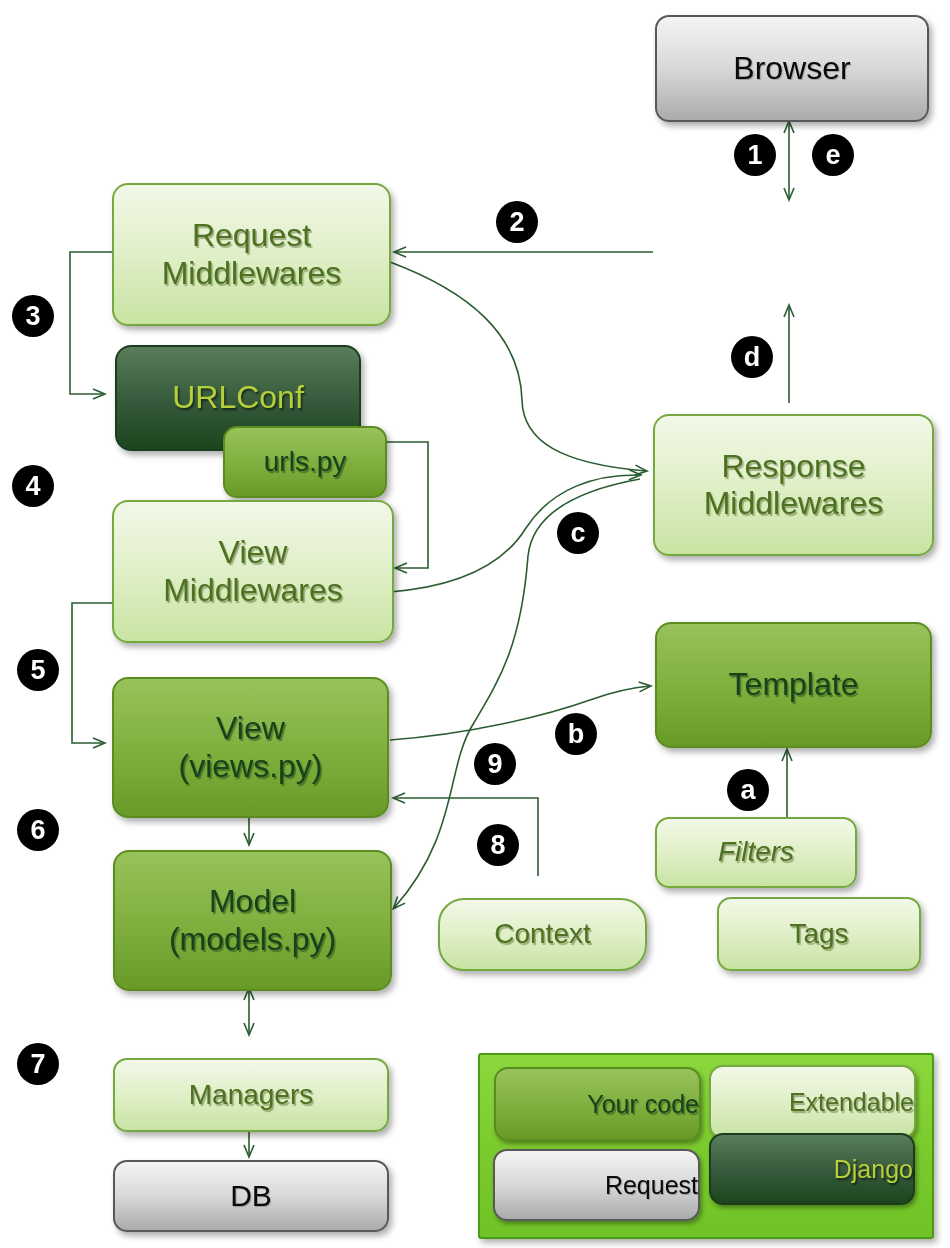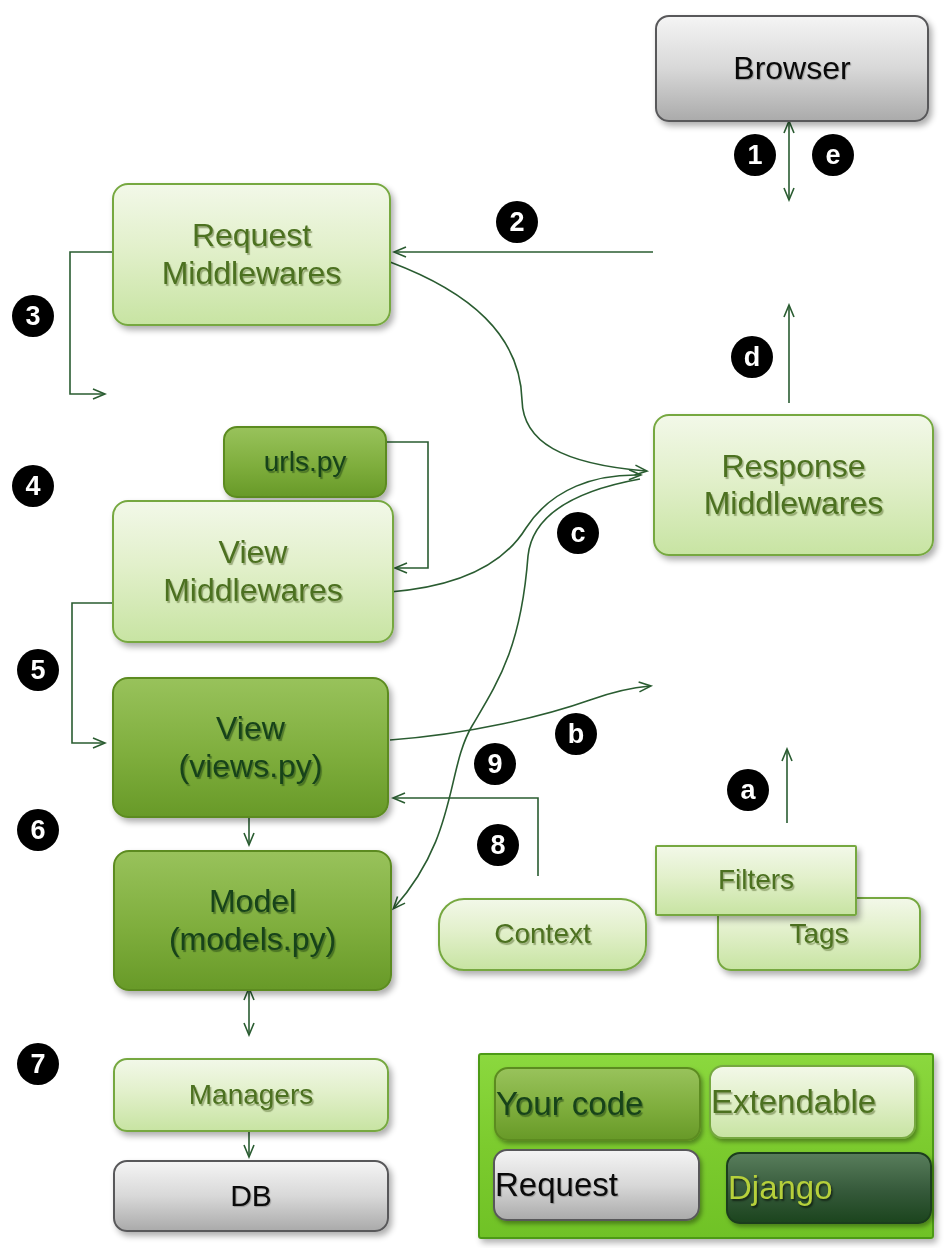--- a/index.html
+++ b/index.html
@@ -42,53 +42,53 @@
     background:#000;color:#fff;display:flex;align-items:center;justify-content:center;
     font-size:27px;font-weight:bold;
   }
   #legend{
     position:absolute;z-index:2;left:478px;top:1053px;width:452px;height:182px;
     background:linear-gradient(180deg,#8bd83e 0%,#7ccb2e 50%,#70c226 100%);
     border:2px solid #4c9a15;border-radius:3px;
     box-shadow:3px 4px 6px rgba(0,0,0,0.30);
   }
   .pill{
-    position:absolute;display:flex;align-items:center;justify-content:flex-start;
-    border-radius:14px;font-size:33px;
+    position:absolute;display:flex;align-items:center;justify-content:flex-end;
+    border-radius:14px;font-size:25px;
     box-shadow:2px 3px 4px rgba(0,0,0,0.35);
   }
   
   #n-browser{left:655px;top:15px;width:270px;height:103px;}
   #n-request-mw{left:112px;top:183px;width:275px;height:139px;}
   #n-modwsgi{left:655px;top:203px;width:270px;height:99px;}
   #n-urlconf{left:115px;top:345px;width:242px;height:102px;}
   #n-urls-py{left:223px;top:406px;width:160px;height:68px;border-radius:14px;}
   #n-view-mw{left:112px;top:500px;width:278px;height:139px;}
   #n-view{left:112px;top:677px;width:273px;height:137px;}
   #n-response-mw{left:653px;top:405px;width:277px;height:138px;margin-top:9px;}
   #n-template{left:655px;top:622px;width:273px;height:122px;}
-  #n-filters{left:655px;top:825px;width:198px;height:67px;border-radius:2px;}
+  #n-filters{left:655px;top:797px;width:198px;height:67px;border-radius:14px;font-style:italic;}
   #n-tags{left:717px;top:877px;width:200px;height:70px;border-radius:14px;}
   #n-context{left:438px;top:878px;width:205px;height:69px;border-radius:26px;}
   #n-model{left:113px;top:850px;width:275px;height:137px;}
   #n-managers{left:113px;top:1038px;width:272px;height:70px;border-radius:14px;}
   #n-db{left:113px;top:1160px;width:272px;height:68px;}
   
   #bg-1{left:734px;top:134px;} #bg-e{left:812px;top:134px;}
   #bg-2{left:496px;top:201px;} #bg-3{left:12px;top:295px;}
   #bg-4{left:12px;top:465px;} #bg-5{left:17px;top:649px;}
   #bg-6{left:17px;top:809px;} #bg-7{left:17px;top:1043px;}
   #bg-8{left:477px;top:824px;} #bg-9{left:474px;top:743px;}
   #bg-a{left:727px;top:769px;} #bg-b{left:555px;top:713px;}
   #bg-c{left:557px;top:512px;} #bg-d{left:731px;top:336px;}
   
   #pill-yourcode{left:14px;top:12px;width:203px;height:70px;}
   #pill-extendable{left:229px;top:10px;width:203px;height:70px;}
   #pill-external{left:13px;top:94px;width:203px;height:68px;}
-  #pill-django{left:229px;top:97px;width:202px;height:68px;margin-left:17px;}
+  #pill-django{left:229px;top:78px;width:202px;height:68px;}
 </style>
 </head>
 <body>
 
 <div id="canvas">
 
   <svg class="wires" width="950" height="1248" viewBox="0 0 950 1248">
     <defs>
       <marker id="m-end" viewBox="0 0 16 14" refX="13" refY="7" markerWidth="16" markerHeight="14" orient="auto" markerUnits="userSpaceOnUse">
         <path d="M2,2 L14,7 L2,12" fill="none" stroke="#2a5c31" stroke-width="1.6"></path>
@@ -116,35 +116,41 @@
     </g>
   </svg>
 
   <div class="node gray fs31" id="n-browser">
     <span class="node-label">Browser</span>
   </div>
   <div class="node light fs31" id="n-request-mw">
     <span class="node-label">Request
 Middlewares</span>
   </div>
+  <div class="node dark fs31" id="n-urlconf">
+    <span class="node-label">URLConf</span>
+  </div>
   <div class="node medium fs28" id="n-urls-py">
     <span class="node-label">urls.py</span>
   </div>
   <div class="node light fs31" id="n-view-mw">
     <span class="node-label">View
 Middlewares</span>
   </div>
   <div class="node medium fs31" id="n-view">
     <span class="node-label">View
 (views.py)</span>
   </div>
   <div class="node light fs31" id="n-response-mw">
     <span class="node-label">Response
 Middlewares</span>
   </div>
+  <div class="node medium fs31" id="n-template">
+    <span class="node-label">Template</span>
+  </div>
   <div class="node light fs28" id="n-tags">
     <span class="node-label">Tags</span>
   </div>
   <div class="node light fs28" id="n-filters">
     <span class="node-label">Filters</span>
   </div>
   <div class="node light fs28" id="n-context">
     <span class="node-label">Context</span>
   </div>
   <div class="node medium fs31" id="n-model">

